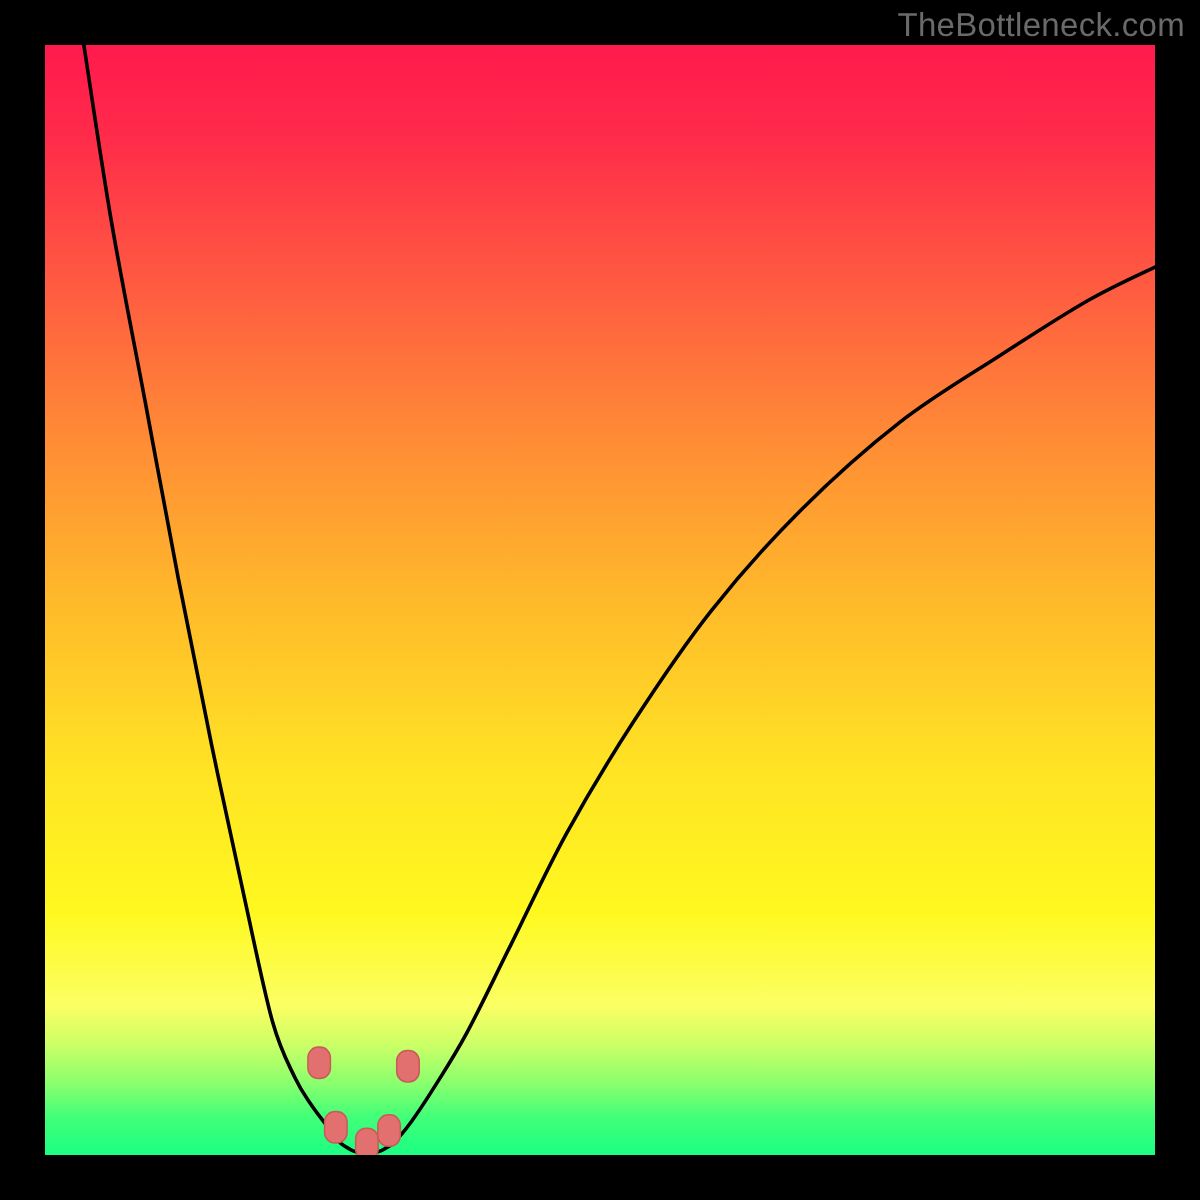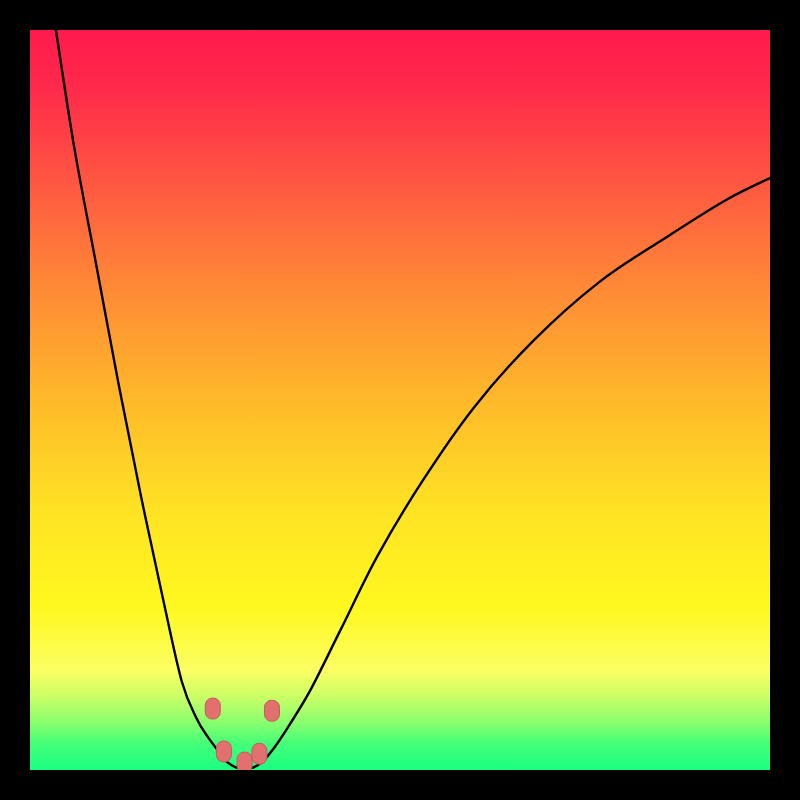--- a/index.html
+++ b/index.html
@@ -73,13 +73,14 @@
       <path fill="none" stroke-width="2.4" stroke-linecap="round" stroke-linejoin="round" d="M 25.900000000000002 0 C 28.983333333333334 19.733333333333338 37.61666666666667 78.93333333333337 44.4 118.40000000000002 C 51.18333333333333 157.86666666666667 59.199999999999996 197.3333333333333 66.6 236.79999999999995 C 74 276.2666666666666 81.39999999999999 316.96666666666664 88.8 355.2 C 96.2 393.43333333333334 103.6 430.4333333333333 111 466.2 C 118.4 501.9666666666667 126.41666666666666 538.9666666666667 133.2 569.8000000000001 C 139.98333333333332 600.6333333333334 146.14999999999998 631.4666666666667 151.7 651.2 C 157.25 670.9333333333334 162.18333333333334 678.9499999999999 166.5 688.1999999999999 C 170.81666666666666 697.4499999999999 173.89999999999998 701.1499999999999 177.6 706.6999999999999 C 181.3 712.25 185.61666666666667 717.43 188.70000000000002 721.5 C 191.78333333333336 725.57 193.63333333333335 728.6533333333333 196.10000000000002 731.12 C 198.5666666666667 733.5866666666667 201.65000000000003 735.1899999999999 203.50000000000003 736.3 C 205.35000000000002 737.41 205.35000000000002 737.41 207.20000000000002 737.78 C 209.05 738.15 212.13333333333333 738.52 214.6 738.52 C 217.06666666666666 738.52 220.15 738.15 222 737.78 C 223.85 737.41 223.85 737.41 225.7 736.3 C 227.54999999999998 735.1899999999999 230.01666666666665 734.2033333333334 233.1 731.12 C 236.18333333333334 728.0366666666666 239.88333333333335 723.72 244.20000000000002 717.8 C 248.51666666666668 711.8799999999999 252.83333333333334 705.4666666666666 259 695.5999999999999 C 265.1666666666667 685.7333333333332 272.56666666666666 674.6333333333333 281.2 658.6 C 289.8333333333333 642.5666666666667 299.70000000000005 621.6000000000001 310.8 599.4000000000001 C 321.9 577.2 334.2333333333333 550.0666666666666 347.79999999999995 525.4 C 361.3666666666666 500.7333333333333 376.1666666666667 476.0666666666666 392.20000000000005 451.4 C 408.2333333333334 426.73333333333335 425.5 400.83333333333337 444 377.40000000000003 C 462.5 353.9666666666667 482.23333333333335 331.7666666666667 503.20000000000005 310.8 C 524.1666666666667 289.8333333333333 547.6000000000001 268.8666666666666 569.8000000000001 251.59999999999997 C 592 234.33333333333331 615.4333333333334 220.76666666666668 636.4 207.20000000000002 C 657.3666666666666 193.63333333333335 678.3333333333333 180.06666666666666 695.5999999999999 170.2 C 712.8666666666666 160.33333333333331 732.6 151.7 740 147.99999999999997" stroke="#000000"></path>
       <g>
           <rect x="175.28" y="668.08" width="15" height="21" rx="7" fill="#e2706f" stroke="#c95a59" stroke-width="1"></rect>
           <rect x="186.38" y="711" width="15" height="21" rx="7" fill="#e2706f" stroke="#c95a59" stroke-width="1"></rect>
           <rect x="207.1" y="722.1" width="15" height="21" rx="7" fill="#e2706f" stroke="#c95a59" stroke-width="1"></rect>
           <rect x="221.9" y="713.22" width="15" height="21" rx="7" fill="#e2706f" stroke="#c95a59" stroke-width="1"></rect>
           <rect x="234.48000000000002" y="670.3000000000001" width="15" height="21" rx="7" fill="#e2706f" stroke="#c95a59" stroke-width="1"></rect>
         </g>
     </svg>
   </div>
+  <div class="watermark">TheBottleneck.com</div>
 </div>
 
 </body></html>

